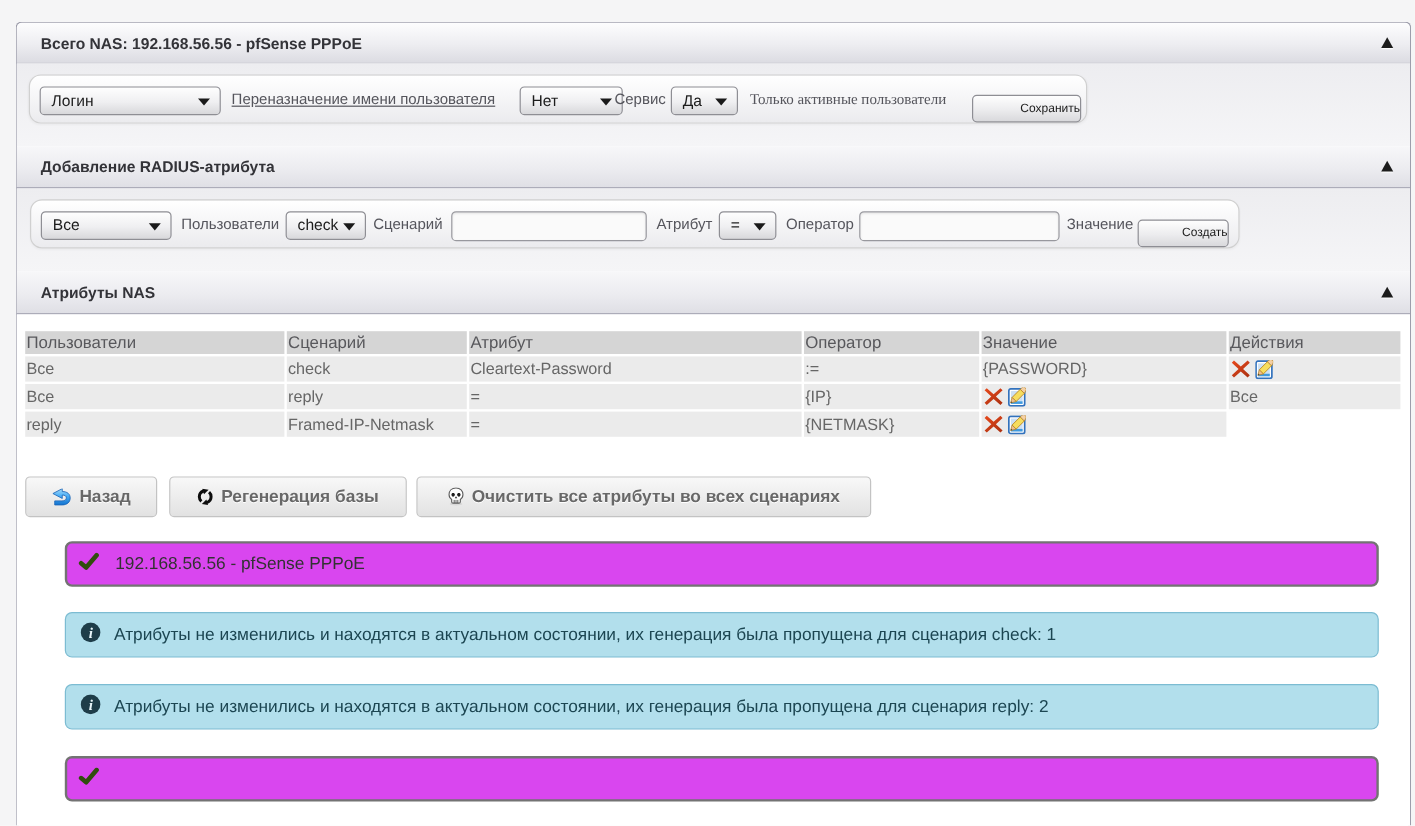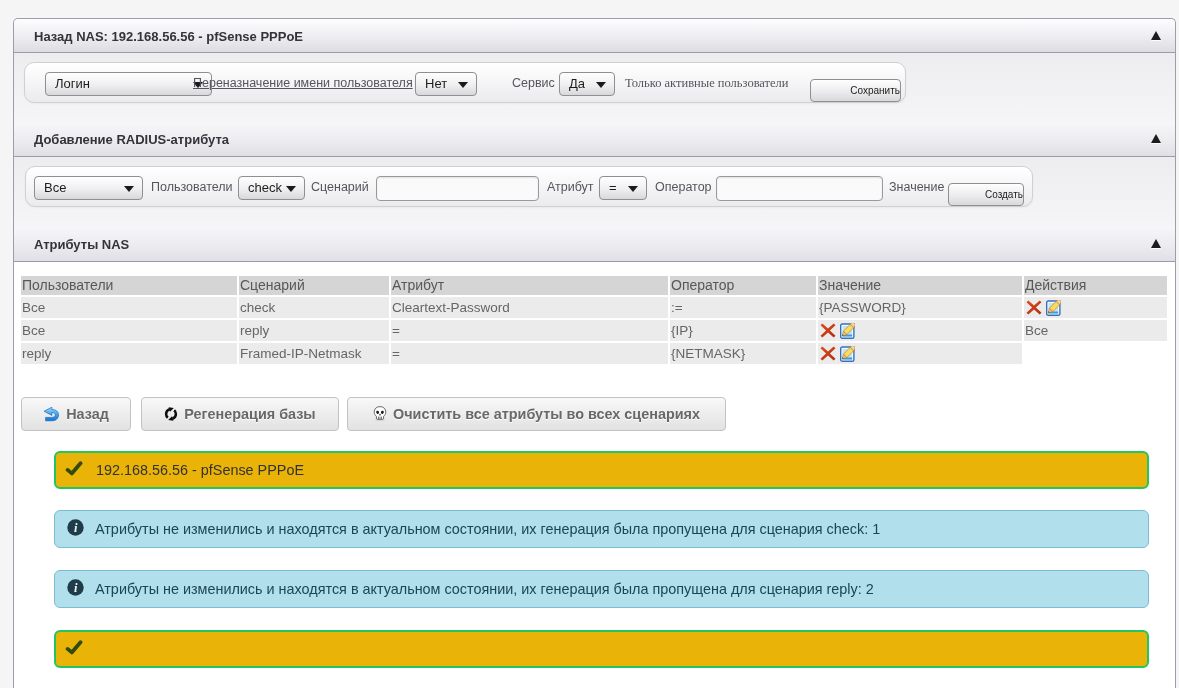--- a/index.html
+++ b/index.html
@@ -29,38 +29,38 @@
 .grid .h { background:#d5d5d5; color:#58585c; height:19px; line-height:19px; padding-left:1px; }
 .grid .c { background:#ebebeb; color:#666; height:21px; line-height:21px; padding-left:1px; font-size:13.5px; }
 .grid .icons { display:flex; align-items:center; gap:4px; padding-left:2px; }
 .bigbtn { position:absolute; top:135px; height:34px; background:linear-gradient(#f8f8f8, #e2e2e2);
   border:1px solid #c3c3c3; border-radius:4px; font-size:14.4px; font-weight:bold; color:#686868; text-shadow:0 1px 0 #fff;
   display:flex; align-items:center; justify-content:center; gap:6px; }
 .alert { position:absolute; left:40px; width:1095px; height:38px; border-radius:6px; font-size:14.4px; }
 .ag .aicon { left:9px; }
 .ab .tx { left:42px; }
 .alert .tx { position:absolute; left:40px; top:50%; transform:translateY(-50%); white-space:nowrap; }
-.ag { background:#eab308; border:2px solid #22c55e; color:#323232; }
+.ag { background:#d946ef; border:2px solid #737373; color:#323232; }
 .ab { background:#b2dfec; border:1px solid #7cbcd2; color:#1c4652; }
 .aicon { position:absolute; left:12px; top:50%; transform:translateY(-50%); }
 </style>
 </head>
 <body>
 <div class="panel">
 
   <div class="hdr" style="top:0; height:34px; border-top-left-radius:5px; border-top-right-radius:5px; background:linear-gradient(#fdfdfe, #ededf1 55%, #dcdce2);">
-    <span class="t">Назад NAS: 192.168.56.56 - pfSense PPPoE</span>
+    <span class="t">Всего NAS: 192.168.56.56 - pfSense PPPoE</span>
       <span class="tri-up"></span>
   </div>
 
   <div class="secbody" style="top:34px; height:69px;">
     <div class="toolbar" style="left:10px; width:882px;">
-      <div class="sel" style="left:8px; width:167px;margin-left:12px;">Логин<span class="v"></span></div>
+      <div class="sel" style="left:8px; width:151px;">Логин<span class="v"></span></div>
       <div class="lbl" style="left:168px;text-decoration:underline;">Переназначение имени пользователя</div>
-      <div class="sel" style="left:390px; width:62px;">Нет<span class="v"></span></div>
+      <div class="sel" style="left:408px; width:86px;">Нет<span class="v"></span></div>
       <div class="lbl" style="left:487px;">Сервис</div>
       <div class="sel" style="left:534px; width:56px;">Да<span class="v"></span></div>
       <div class="lbl" style="left:600px;font-family:Liberation Serif, serif;">Только активные пользователи</div>
       <div class="btn-s" style="left:785px; width:91px; line-height:21px;">Сохранить</div>
     </div>
   </div>
 
   <div class="hdr" style="top:103px; height:35px;">
     <span class="t">Добавление RADIUS-атрибута</span>
       <span class="tri-up"></span>

